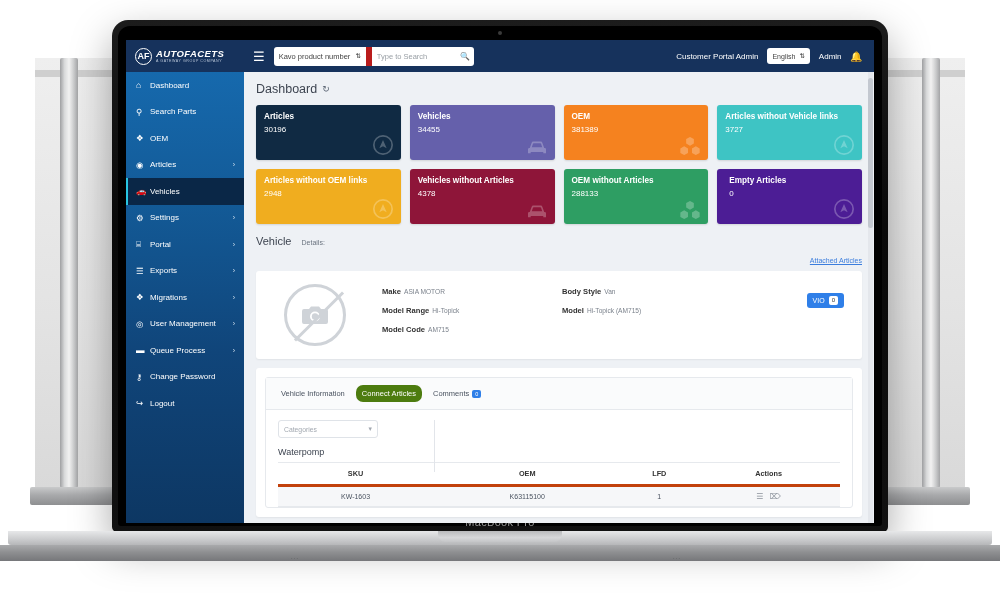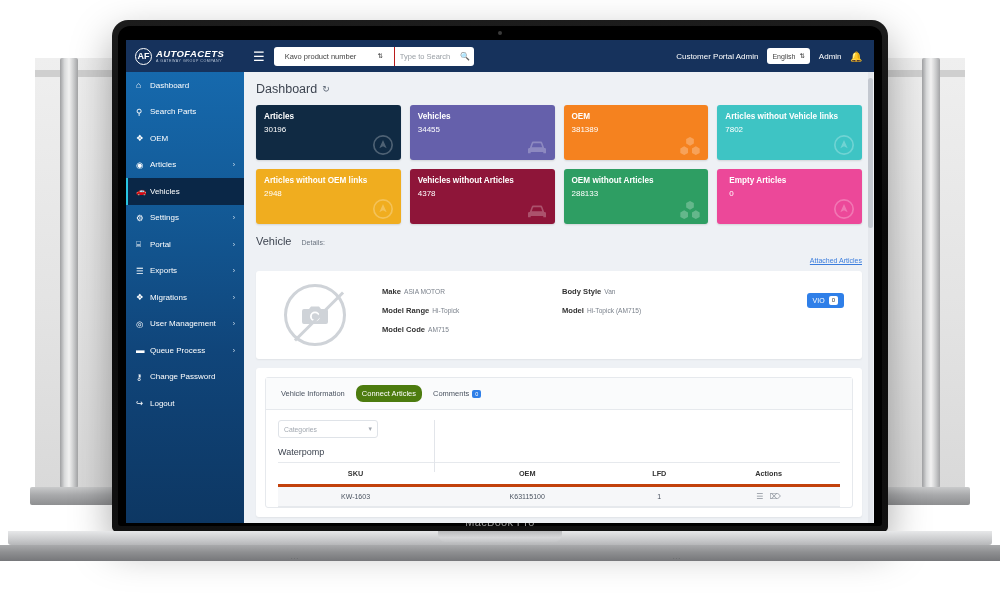--- a/index.html
+++ b/index.html
@@ -96,23 +96,23 @@
   .logo-name { color:#fff; font-size:9.5px; font-weight:bold; letter-spacing:.4px; font-style:italic; }
   .logo-sub { color:#b9c6d8; font-size:3.6px; letter-spacing:.55px; margin-top:1.5px; }
 
   .hamburger { color:#fff; font-size:13px; padding:0 9px; cursor:pointer; }
 
   .searchgroup {
     display:flex; align-items:center; height:19px;
     background:#fff; border-radius:3px; overflow:hidden; width:200px;
   }
   .search-select {
-    display:flex; align-items:center; gap:21px;
-    font-size:7.5px; color:#444; padding:0 11px; height:100%;
-    border-right:1px solid #b91c1c; white-space:nowrap; cursor:pointer;
+    display:flex; align-items:center; gap:5px;
+    font-size:7.5px; color:#444; padding:0 5px; height:100%;
+    border-right:6px solid #b91c1c; white-space:nowrap; cursor:pointer;
   }
   .updown { font-size:6.5px; color:#333; line-height:.9; }
   .search-input-box { flex:1; display:flex; align-items:center; padding:0 5px; }
   .search-input-box input {
     border:0; outline:0; width:100%; font-size:7.5px; color:#333;
     font-family:"Liberation Sans", sans-serif; background:transparent;
   }
   .search-input-box input::placeholder { color:#9aa0a6; }
   .mag { color:#333; font-size:8px; padding-right:3px; }
 
@@ -401,21 +401,21 @@
             <div class="c-label">OEM</div>
             <div class="c-value">381389</div>
             <div class="c-icon">
               <svg width="22" height="20" viewBox="0 0 24 22" fill="currentColor">
                 <path d="M12 1l4.2 2.4v4.9L12 10.7 7.8 8.3V3.4L12 1zM5.6 11.3l4.2 2.4v4.9L5.6 21 1.4 18.6v-4.9l4.2-2.4zM18.4 11.3l4.2 2.4v4.9L18.4 21l-4.2-2.4v-4.9l4.2-2.4z"></path>
               </svg>
             </div>
           </div>
           <div class="card" style="background: rgb(62, 196, 196);">
             <div class="c-label">Articles without Vehicle links</div>
-            <div class="c-value">7802</div>
+            <div class="c-value">3727</div>
             <div class="c-icon">
               <svg width="22" height="22" viewBox="0 0 24 24" fill="none" stroke="currentColor" stroke-width="1.8">
                 <circle cx="12" cy="12" r="10"></circle>
                 <path d="M12 6.5l4 9-4-2.2-4 2.2z" fill="currentColor" stroke="none"></path>
               </svg>
             </div>
           </div>
           <div class="card" style="background: rgb(240, 173, 31);">
             <div class="c-label">Articles without OEM links</div>
             <div class="c-value">2948</div>
@@ -439,21 +439,21 @@
           </div>
           <div class="card" style="background: rgb(46, 158, 99);">
             <div class="c-label">OEM without Articles</div>
             <div class="c-value">288133</div>
             <div class="c-icon">
               <svg width="22" height="20" viewBox="0 0 24 22" fill="currentColor">
                 <path d="M12 1l4.2 2.4v4.9L12 10.7 7.8 8.3V3.4L12 1zM5.6 11.3l4.2 2.4v4.9L5.6 21 1.4 18.6v-4.9l4.2-2.4zM18.4 11.3l4.2 2.4v4.9L18.4 21l-4.2-2.4v-4.9l4.2-2.4z"></path>
               </svg>
             </div>
           </div>
-          <div class="card" style="background: #ec4899; padding-left: 12px;">
+          <div class="card" style="background: #4c1d95; padding-left: 12px;">
             <div class="c-label">Empty Articles</div>
             <div class="c-value">0</div>
             <div class="c-icon">
               <svg width="22" height="22" viewBox="0 0 24 24" fill="none" stroke="currentColor" stroke-width="1.8">
                 <circle cx="12" cy="12" r="10"></circle>
                 <path d="M12 6.5l4 9-4-2.2-4 2.2z" fill="currentColor" stroke="none"></path>
               </svg>
             </div>
           </div>
         </div>

